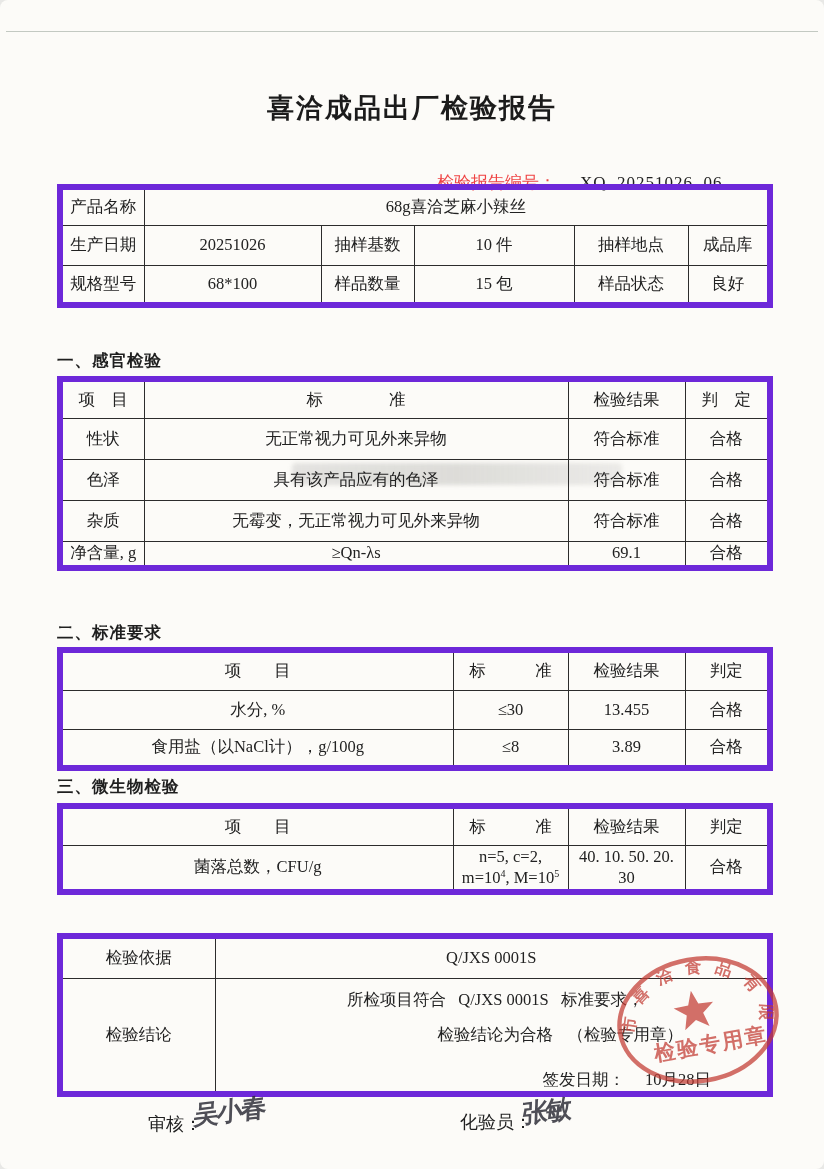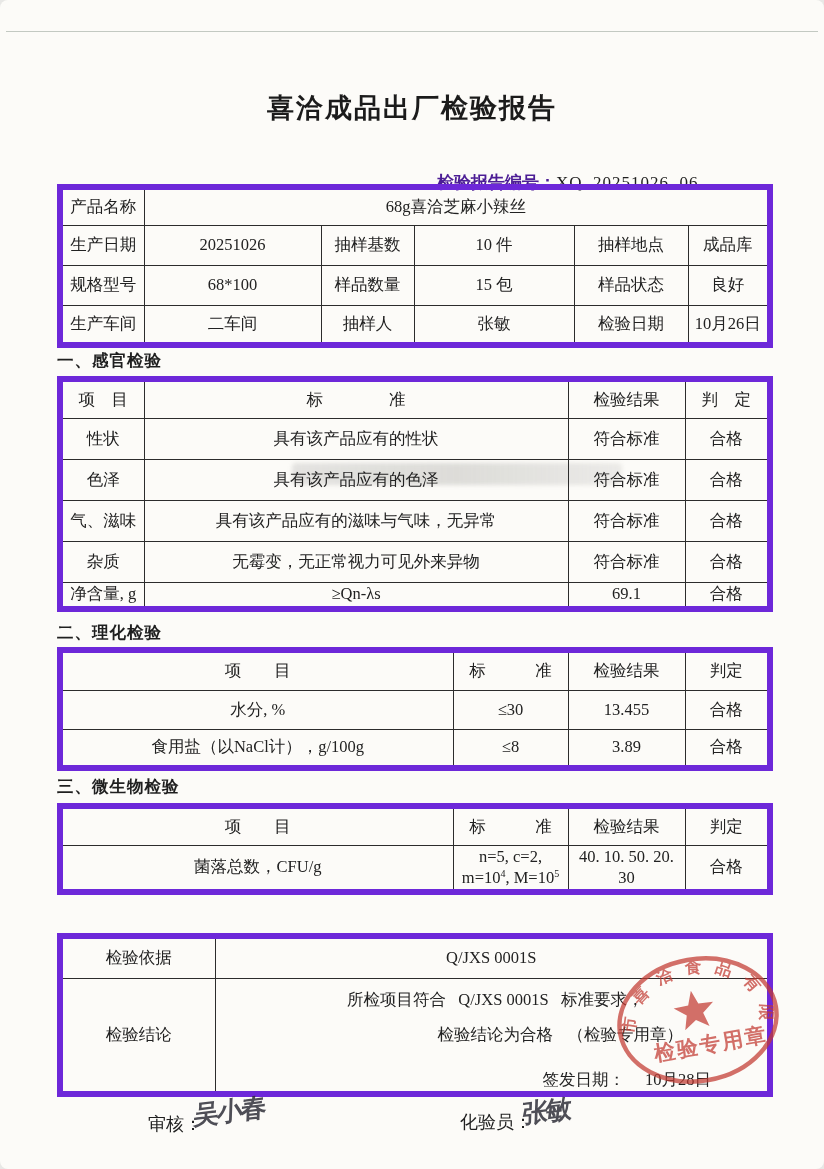--- a/index.html
+++ b/index.html
@@ -11,22 +11,22 @@
   .scan-line{position:absolute;left:6px;right:6px;top:31px;height:1px;background:#93a096;opacity:.55;}
   .smudge{position:absolute;left:292px;top:463px;width:330px;height:22px;
     background:linear-gradient(90deg,rgba(120,120,118,.18),rgba(140,140,135,.28),rgba(120,120,118,.12));
     filter:blur(2px);border-radius:4px;}
   .title{
     position:absolute;top:90px;left:0;width:100%;margin:0;text-align:center;
     font-family:"Liberation Sans","DejaVu Sans",sans-serif;
     font-size:27px;font-weight:700;letter-spacing:2px;color:#1b1b1b;
   }
   .report-no{position:absolute;left:420px;top:151px;font-size:17px;white-space:pre;}
-  .rn-label{font-family:"Liberation Sans","DejaVu Sans",sans-serif;color:#4c1d95;font-weight:bold;}
-  .rn-value{letter-spacing:1px;white-space:pre;text-align:center;}
+  .rn-label{font-family:"Liberation Sans","DejaVu Sans",sans-serif;color:#ef4444;}
+  .rn-value{margin-left:24px;letter-spacing:1px;white-space:pre;text-align:center;}
   .sec-title{position:absolute;left:57px;font-size:16.5px;font-weight:600;letter-spacing:1px;}
   table.t{
     position:absolute;left:57px;width:710px;border-collapse:collapse;table-layout:fixed;
     border:6px solid #6d28d9;
   }
   table.t td{
     border:1px solid #2c2c2c;font-size:16.5px;text-align:center;vertical-align:middle;
     padding:0 4px;overflow:hidden;color:#222;
   }
   td.lbl{text-align:left;padding-left:8px;}
@@ -82,80 +82,66 @@
       <td>成品库</td>
     </tr>
     <tr style="height:40px">
       <td class="lbl">规格型号</td>
       <td>68*100</td>
       <td>样品数量</td>
       <td>15 包</td>
       <td>样品状态</td>
       <td>良好</td>
     </tr>
-    <tr style="height:40px">
-      <td class="lbl">生产车间</td>
-      <td>二车间</td>
-      <td>抽样人</td>
-      <td>张敏</td>
-      <td>检验日期</td>
-      <td>10月26日</td>
-    </tr>
   </tbody>
     </table>
 
   <div class="sec-title" style="top:350px;">一、感官检验</div>
   <table class="t" style="top:376px;">
     <colgroup>
         <col style="width:84px">
         <col style="width:424px">
         <col style="width:117px">
         <col style="width:85px">
       </colgroup>
     <tbody>
         <tr style="height:39px">
       <td>项　目</td>
       <td>标　　　　准</td>
       <td>检验结果</td>
       <td>判　定</td>
     </tr>
     <tr style="height:41px">
       <td class="lbl">性状</td>
-      <td class="lbl">具有该产品应有的性状</td>
+      <td class="lbl">无正常视力可见外来异物</td>
       <td>符合标准</td>
       <td>合格</td>
     </tr>
     <tr style="height:41px">
       <td class="lbl">色泽</td>
       <td class="lbl">具有该产品应有的色泽</td>
       <td>符合标准</td>
       <td>合格</td>
     </tr>
     <tr style="height:41px">
-      <td class="lbl">气、滋味</td>
-      <td class="lbl">具有该产品应有的滋味与气味，无异常</td>
-      <td>符合标准</td>
-      <td>合格</td>
-    </tr>
-    <tr style="height:41px">
       <td class="lbl">杂质</td>
       <td class="lbl">无霉变，无正常视力可见外来异物</td>
       <td>符合标准</td>
       <td>合格</td>
     </tr>
     <tr style="height:27px">
       <td class="lbl">净含量, g</td>
       <td>≥Qn-λs</td>
       <td>69.1</td>
       <td>合格</td>
     </tr>
   </tbody>
     </table>
 
-  <div class="sec-title" style="top:622px;">二、理化检验</div>
+  <div class="sec-title" style="top:622px;">二、标准要求</div>
   <table class="t" style="top:647px;">
     <colgroup>
         <col style="width:393px">
         <col style="width:115px">
         <col style="width:117px">
         <col style="width:85px">
       </colgroup>
     <tbody>
         <tr style="height:40px">
       <td>项　　目</td>

